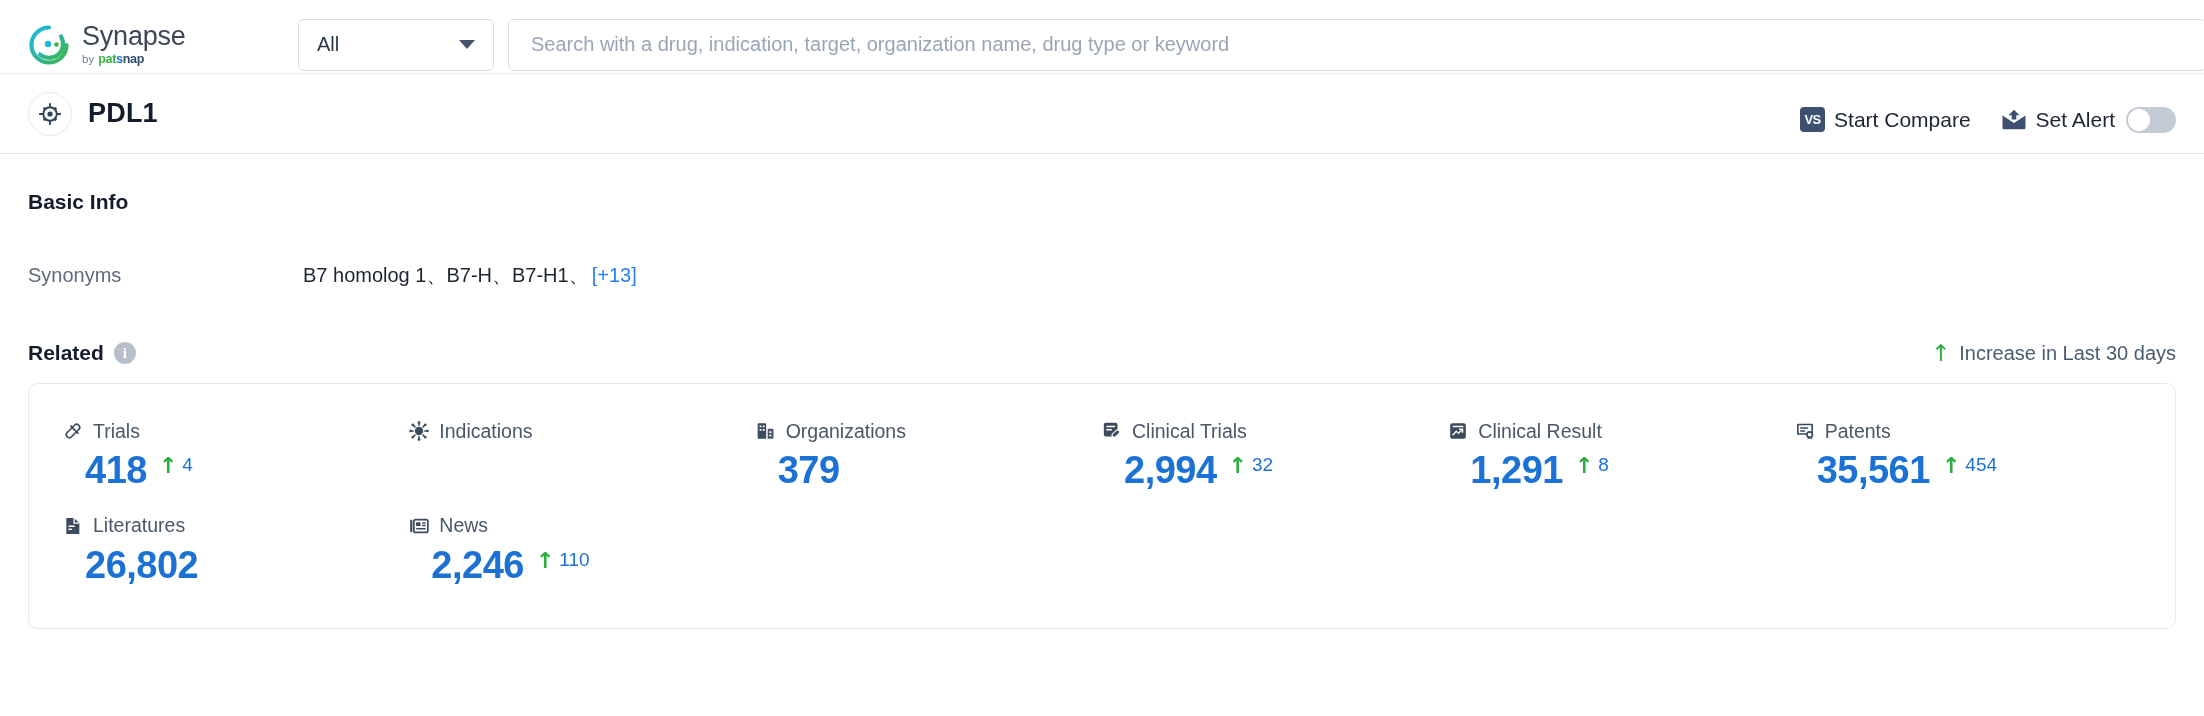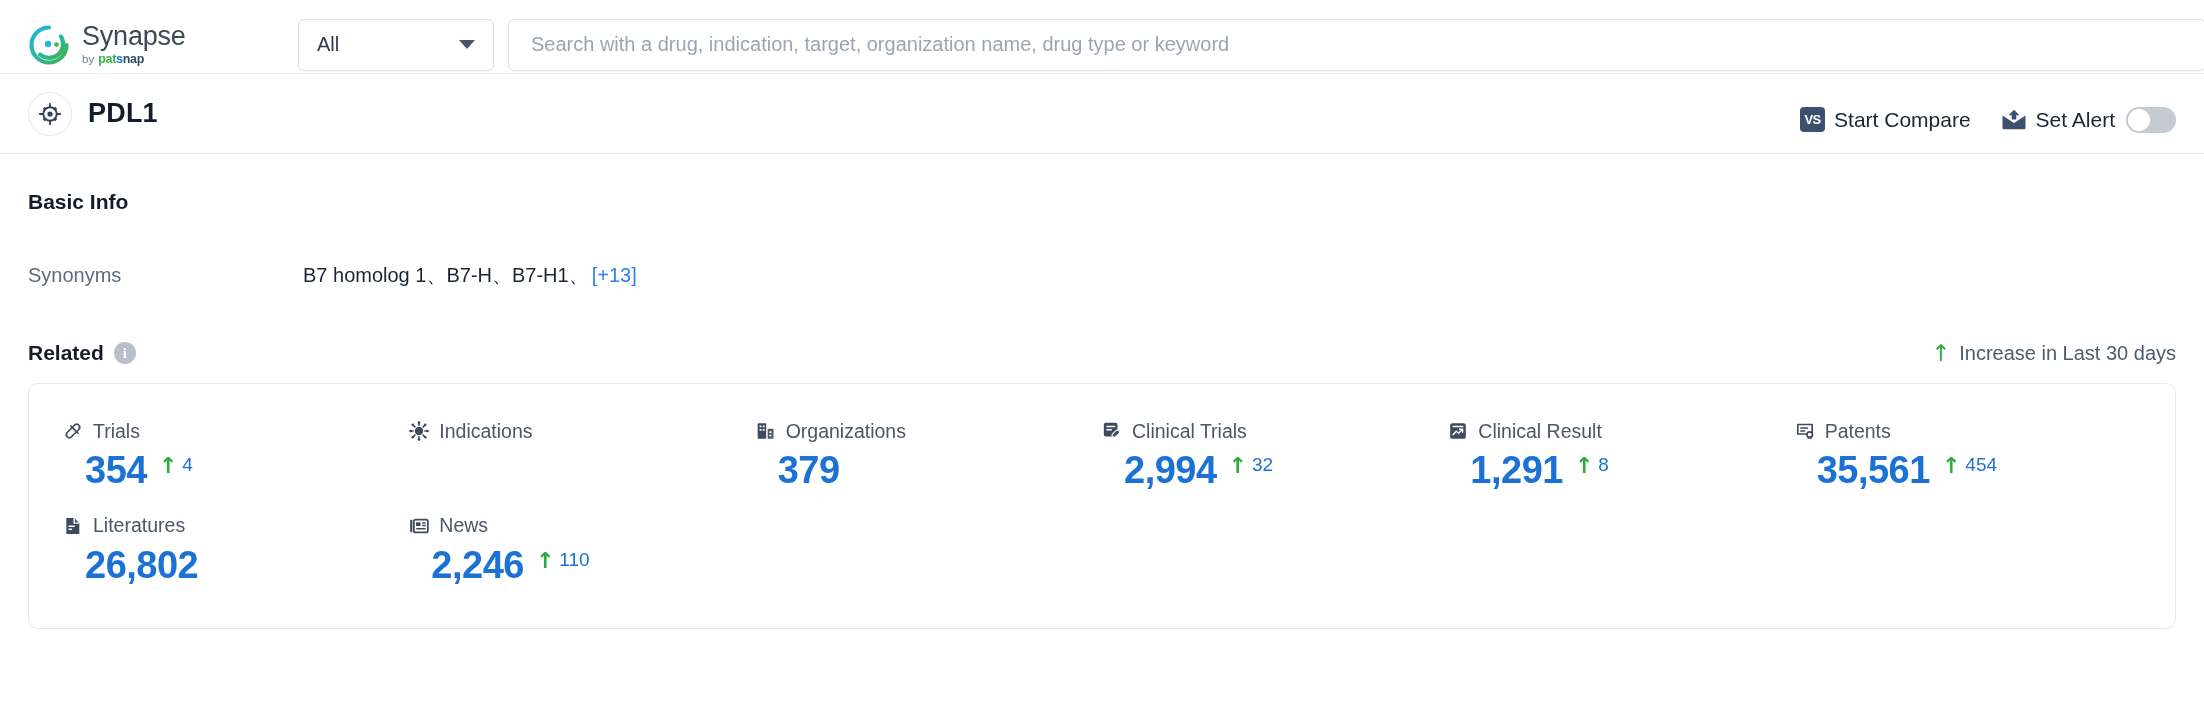--- a/index.html
+++ b/index.html
@@ -388,21 +388,21 @@
         <div class="stat-head">
           <span>
             <svg class="ico" width="20" height="20" viewBox="0 0 24 24" fill="none" stroke="#3d4b5e" stroke-width="2">
               <rect x="2.2" y="8.4" width="19.6" height="7.2" rx="3.6" transform="rotate(-45 12 12)"></rect>
               <path d="M9.5 6.2 17.8 14.5" stroke-linecap="round"></path>
             </svg>
           </span>
           <span class="stat-label">Trials</span>
         </div>
         <div class="stat-value-row">
-          <span class="stat-value">354</span>
+          <span class="stat-value">418</span>
           <span class="delta">
             <span class="d-arrow">↑</span>
             <span class="d-num">4</span>
           </span>
         </div>
       </div>
 
       <div class="stat">
         <div class="stat-head">
           <span>

